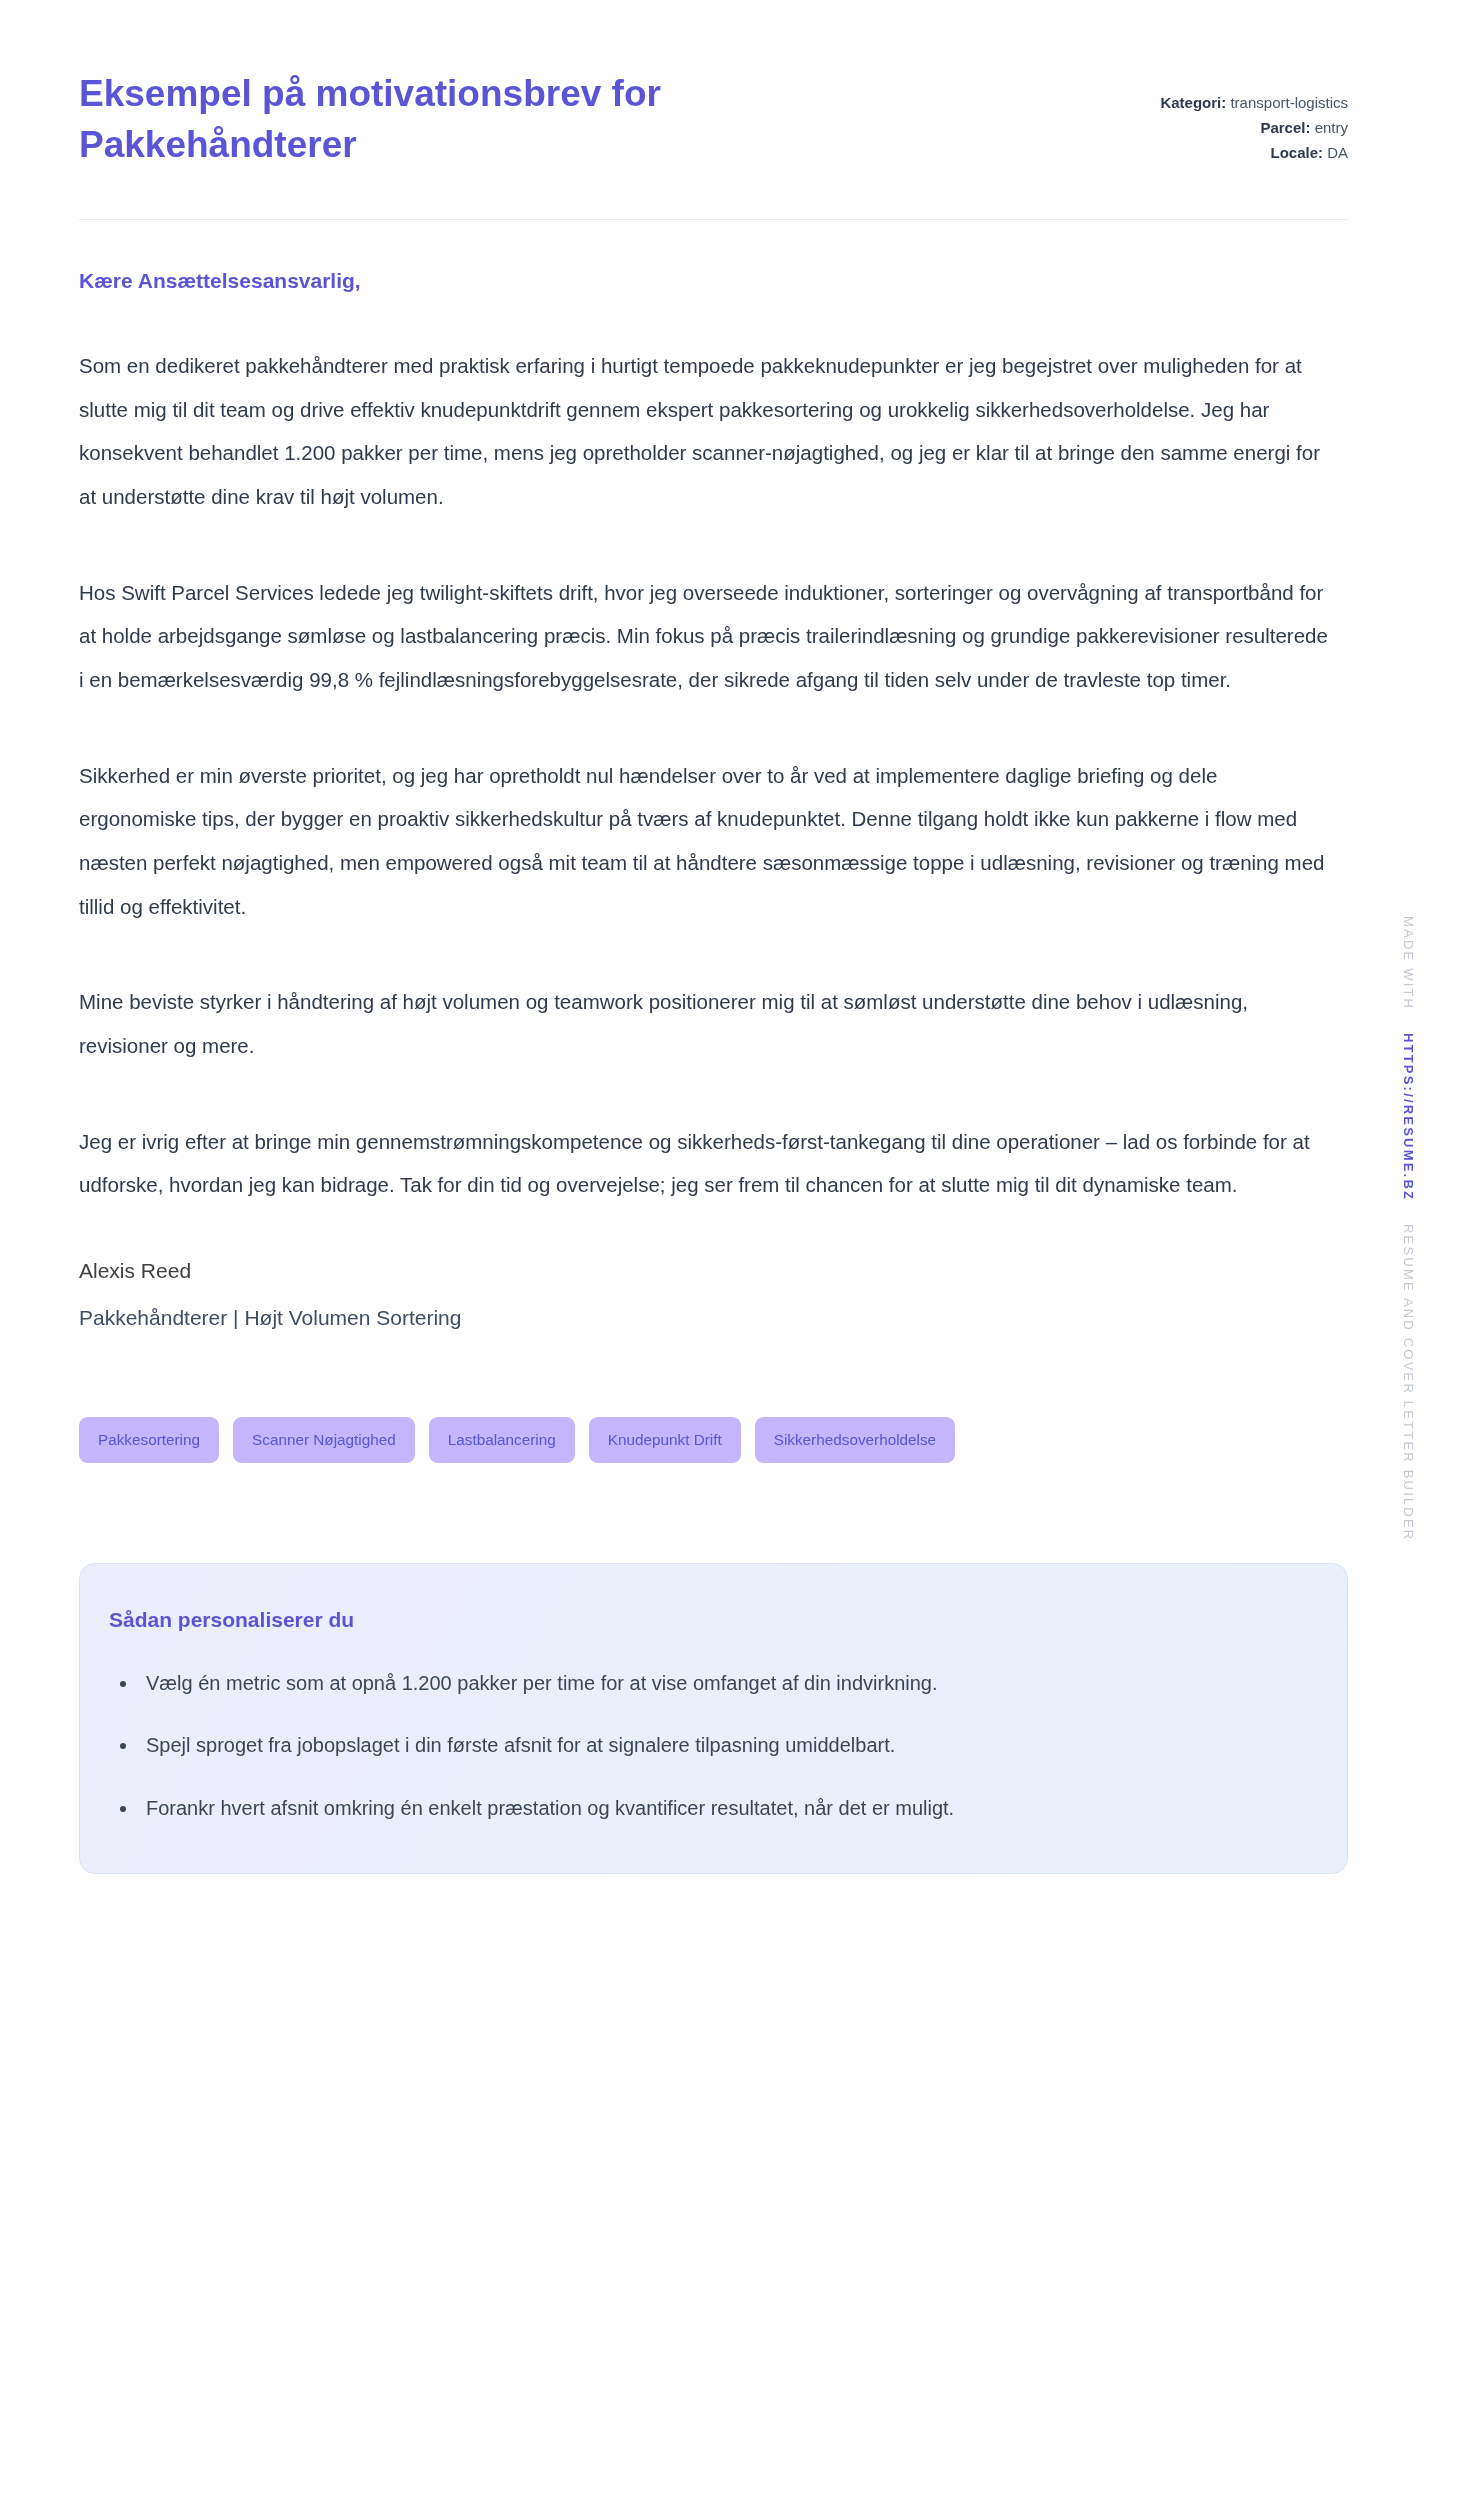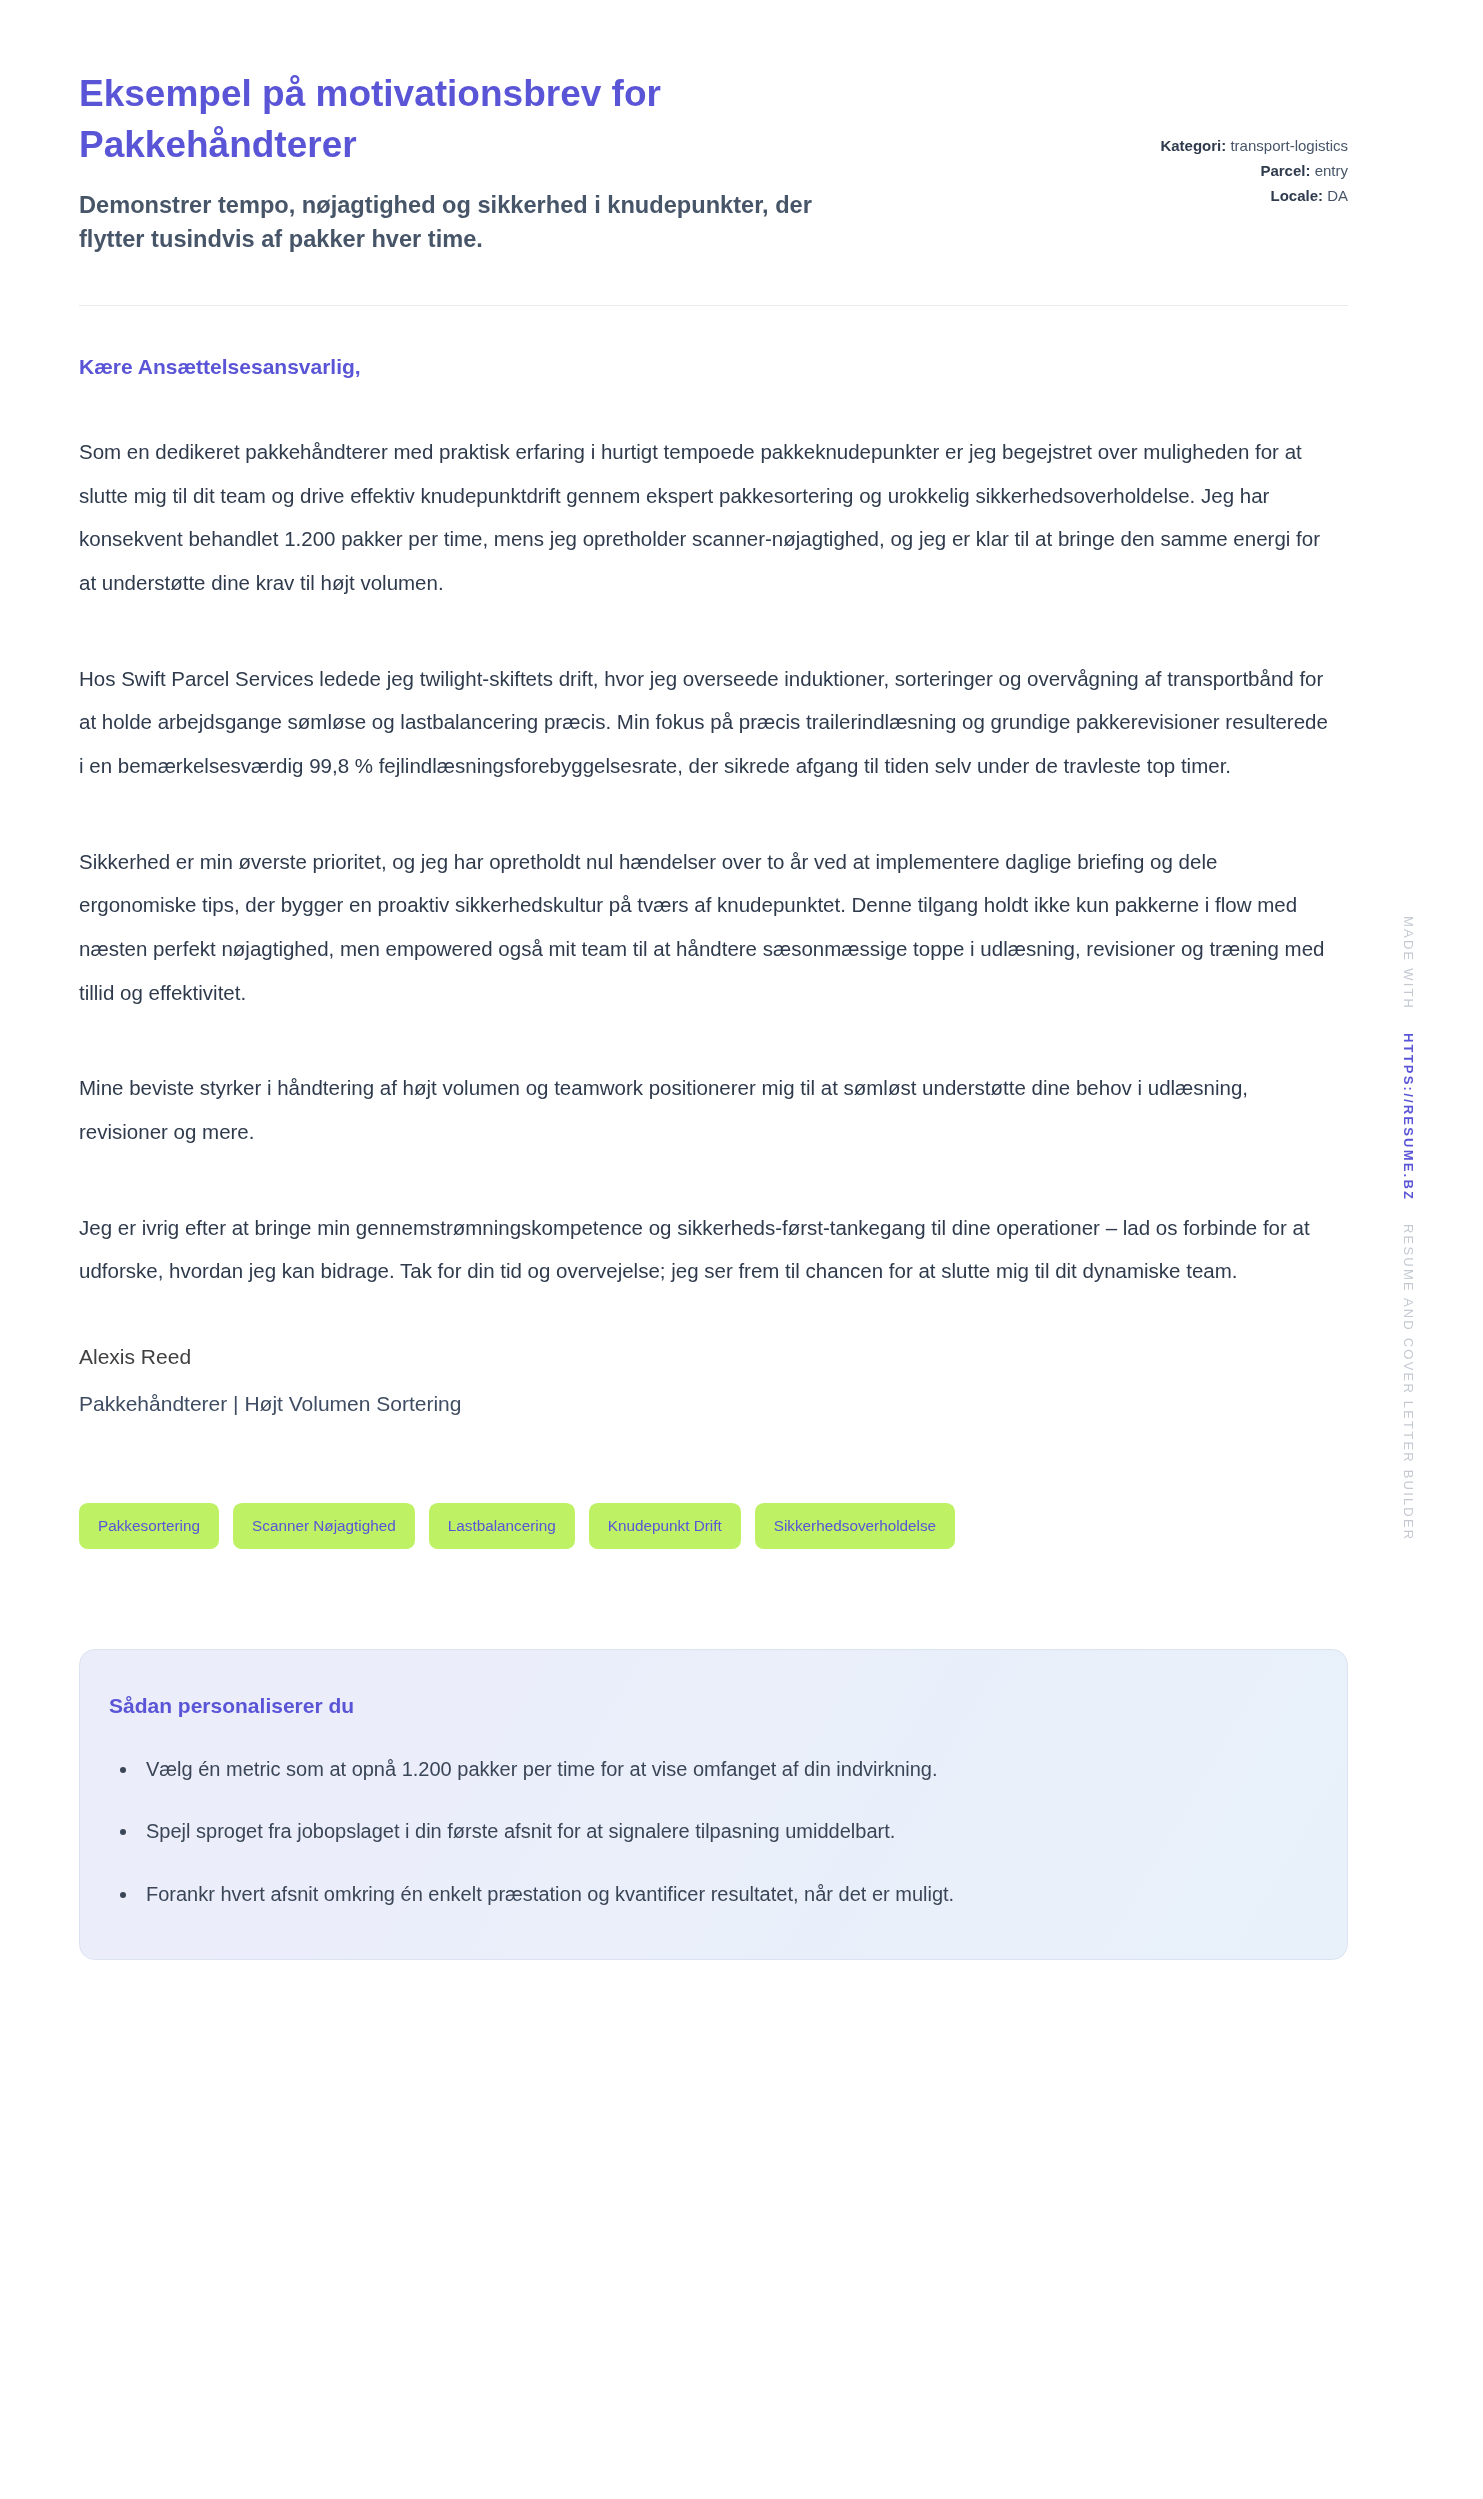--- a/index.html
+++ b/index.html
@@ -75,21 +75,21 @@
   }
   .sig-role {
     margin: 23px 0 0 0;
     font-size: 21px;
     color: #3f4d63;
   }
 
   
   .tags { margin-top: 87px; display: flex; flex-wrap: wrap; gap: 14px; }
   .tag {
-    background: #bef264;
+    background: #c4b5fd;
     color: #5a55d6;
     font-size: 15.3px;
     padding: 14px 19px;
     border-radius: 8.7px;
     white-space: nowrap;
   }
 
   
   .tips {
     margin-top: 100px;
@@ -137,21 +137,20 @@
   }
 </style>
 </head>
 <body>
 
 <div class="page">
 
   <header class="header">
     <div class="header-left">
       <h1 class="title">Eksempel på motivationsbrev for Pakkehåndterer</h1>
-      <p class="subtitle">Demonstrer tempo, nøjagtighed og sikkerhed i knudepunkter, der flytter tusindvis af pakker hver time.</p>
     </div>
     <aside class="meta">
 
 
         <div class="meta-row"><strong>Kategori:</strong> <span>transport-logistics</span></div>
 
         <div class="meta-row"><strong>Parcel:</strong> <span>entry</span></div>
 
         <div class="meta-row"><strong>Locale:</strong> <span>DA</span></div>
       </aside>

